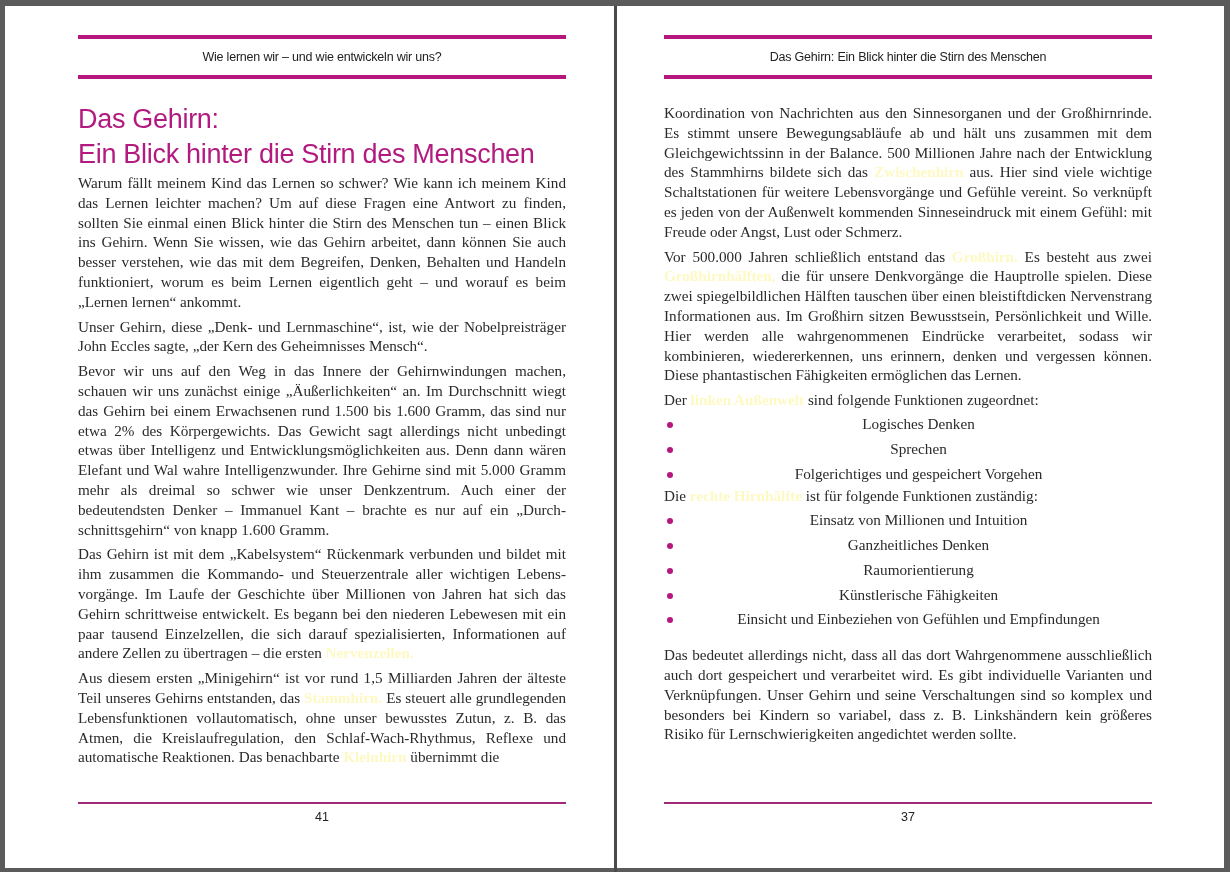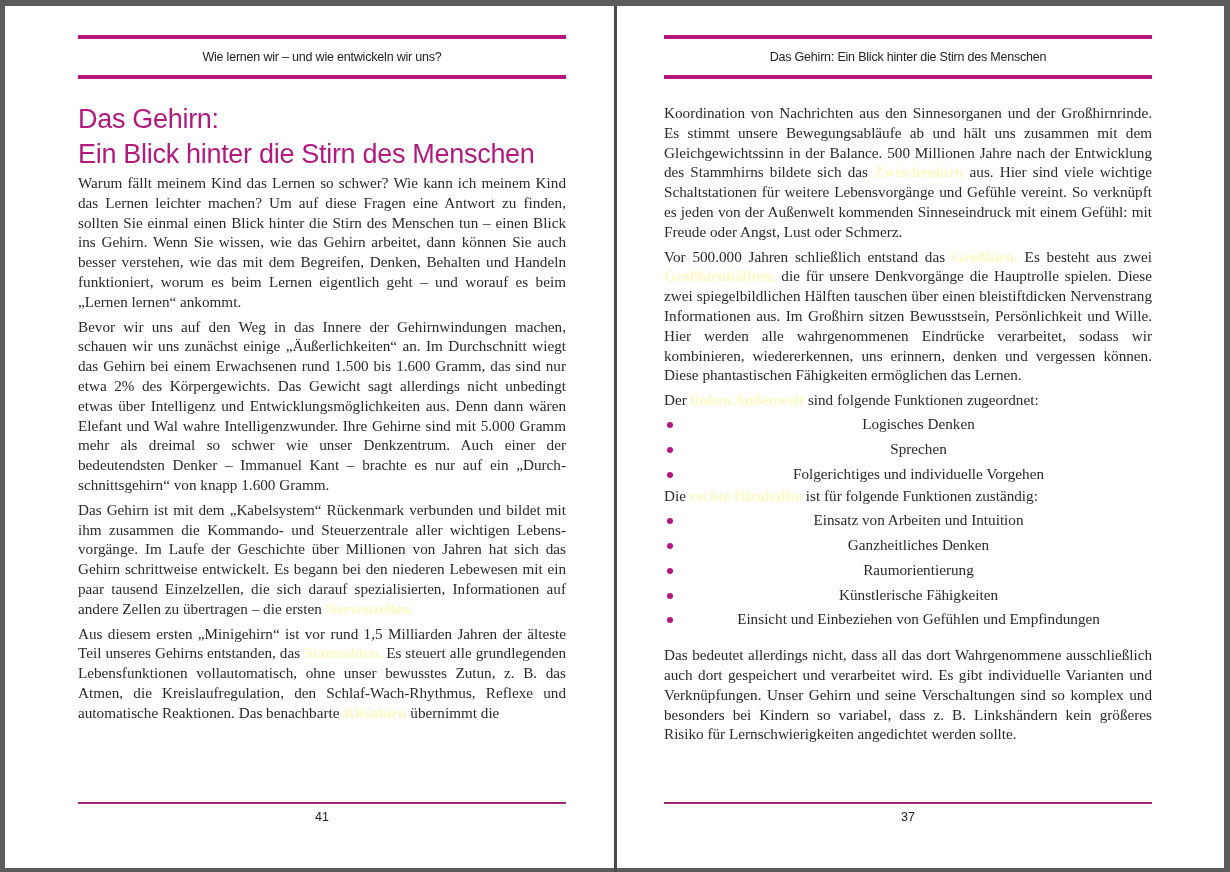--- a/index.html
+++ b/index.html
@@ -83,44 +83,45 @@
 <div class="running-head" style="left:78px; top:50px; width:488px;">Wie lernen wir – und wie entwickeln wir uns?</div>
 <div class="hdr-rule" style="left:78px; top:75px; width:488px;"></div>
 
 <h1 class="title" style="left:78px; top:102px; width:500px;">
   <span>Das Gehirn:</span><br>
   <span>Ein Blick hinter die Stirn des Menschen</span>
 </h1>
 
 <div class="body-text" style="left:78px; top:173px; width:488px;">
   <p>Warum fällt meinem Kind das Lernen so schwer? Wie kann ich meinem Kind das Lernen leichter machen? Um auf diese Fragen eine Antwort zu finden, sollten Sie einmal einen Blick hinter die Stirn des Menschen tun – einen Blick ins Gehirn. Wenn Sie wissen, wie das Gehirn arbeitet, dann können Sie auch besser verstehen, wie das mit dem Begreifen, Denken, Behalten und Handeln funktioniert, worum es beim Lernen eigentlich geht – und worauf es beim „Lernen lernen“ ankommt.</p>
+  <p>Unser Gehirn, diese „Denk- und Lernmaschine“, ist, wie der Nobelpreisträger John Eccles sagte, „der Kern des Geheimnisses Mensch“.</p>
   <p>Bevor wir uns auf den Weg in das Innere der Gehirnwindungen machen, schauen wir uns zunächst einige „Äußerlichkeiten“ an. Im Durchschnitt wiegt das Gehirn bei einem Erwachsenen rund 1.500 bis 1.600 Gramm, das sind nur etwa 2% des Körpergewichts. Das Gewicht sagt allerdings nicht unbedingt etwas über Intelligenz und Entwicklungsmöglichkeiten aus. Denn dann wä­ren Elefant und Wal wahre Intelligenzwunder. Ihre Gehirne sind mit 5.000 Gramm mehr als dreimal so schwer wie unser Denkzentrum. Auch einer der bedeutendsten Denker – Immanuel Kant – brachte es nur auf ein „Durch­schnittsgehirn“ von knapp 1.600 Gramm.</p>
   <p><span>Das Gehirn ist mit dem „Kabelsystem“ Rückenmark verbunden und bildet mit ihm zusammen die Kommando- und Steuerzentrale aller wichtigen Lebens­vorgänge. Im Laufe der Geschichte über Millionen von Jahren hat sich das Gehirn schrittweise entwickelt. Es begann bei den niederen Lebewesen mit ein paar tausend Einzelzellen, die sich darauf spezialisierten, Informationen auf andere Zellen zu übertragen – die ersten </span><b>Nervenzellen.</b></p>
   <p><span>Aus diesem ersten „Minigehirn“ ist vor rund 1,5 Milliarden Jahren der ältes­te Teil unseres Gehirns entstanden, das </span><b>Stammhirn.</b><span> Es steuert alle grund­legenden Lebensfunktionen vollautomatisch, ohne unser bewusstes Zutun, z. B. das Atmen, die Kreislaufregulation, den Schlaf-Wach-Rhythmus, Reflexe und automatische Reaktionen. Das benachbarte </span><b>Kleinhirn</b><span> übernimmt die</span></p>
 </div>
 
 <div class="foot-rule" style="left:78px; top:802px; width:488px;"></div>
 <div class="folio" style="left:78px; top:810px; width:488px;">41</div>
 
 <div class="hdr-rule" style="left:664px; top:35px; width:488px;"></div>
 <div class="running-head" style="left:664px; top:50px; width:488px;">Das Gehirn: Ein Blick hinter die Stirn des Menschen</div>
 <div class="hdr-rule" style="left:664px; top:75px; width:488px;"></div>
 
 <div class="body-text" style="left:664px; top:103px; width:488px;">
   <p><span>Koordination von Nachrichten aus den Sinnesorganen und der Großhirnrin­de. Es stimmt unsere Bewegungsabläufe ab und hält uns zusammen mit dem Gleichgewichtssinn in der Balance. 500 Millionen Jahre nach der Entwicklung des Stammhirns bildete sich das </span><b>Zwischenhirn</b><span> aus. Hier sind viele wichtige Schaltstationen für weitere Lebensvorgänge und Gefühle vereint. So verknüpft es jeden von der Außenwelt kommenden Sinneseindruck mit einem Gefühl: mit Freude oder Angst, Lust oder Schmerz.</span></p>
   <p><span>Vor 500.000 Jahren schließlich entstand das </span><b>Großhirn.</b><span> Es besteht aus zwei </span><b>Großhirnhälften,</b><span> die für unsere Denkvorgänge die Hauptrolle spielen. Die­se zwei spiegelbildlichen Hälften tauschen über einen bleistiftdicken Nerven­strang Informationen aus. Im Großhirn sitzen Bewusstsein, Persönlichkeit und Wille. Hier werden alle wahrgenommenen Eindrücke verarbeitet, sodass wir kombinieren, wiedererkennen, uns erinnern, denken und vergessen kön­nen. Diese phantastischen Fähigkeiten ermöglichen das Lernen.</span></p>
   <p class="lead-in"><span>Der </span><b>linken Außenwelt</b><span> sind folgende Funktionen zugeordnet:</span></p>
   <ul class="bullets">
     <li><span class="dot"></span><span>Logisches Denken</span></li>
     <li><span class="dot"></span><span>Sprechen</span></li>
-    <li><span class="dot"></span><span>Folgerichtiges und individuelle Vorgehen</span></li>
+    <li><span class="dot"></span><span>Folgerichtiges und gespeichert Vorgehen</span></li>
   </ul>
   <p class="lead-in"><span>Die </span><b>rechte Hirnhälfte</b><span> ist für folgende Funktionen zuständig:</span></p>
   <ul class="bullets">
-    <li><span class="dot"></span><span>Einsatz von Arbeiten und Intuition</span></li>
+    <li><span class="dot"></span><span>Einsatz von Millionen und Intuition</span></li>
     <li><span class="dot"></span><span>Ganzheitliches Denken</span></li>
     <li><span class="dot"></span><span>Raumorientierung</span></li>
     <li><span class="dot"></span><span>Künstlerische Fähigkeiten</span></li>
     <li><span class="dot"></span><span>Einsicht und Einbeziehen von Gefühlen und Empfindungen</span></li>
   </ul>
   <p style="margin-top:13px;">Das bedeutet allerdings nicht, dass all das dort Wahrgenommene ausschließ­lich auch dort gespeichert und verarbeitet wird. Es gibt individuelle Varianten und Verknüpfungen. Unser Gehirn und seine Verschaltungen sind so komplex und besonders bei Kindern so variabel, dass z. B. Linkshändern kein größeres Risiko für Lernschwierigkeiten angedichtet werden sollte.</p>
 </div>
 
 <div class="foot-rule" style="left:664px; top:802px; width:488px;"></div>
 <div class="folio" style="left:664px; top:810px; width:488px;">37</div>

